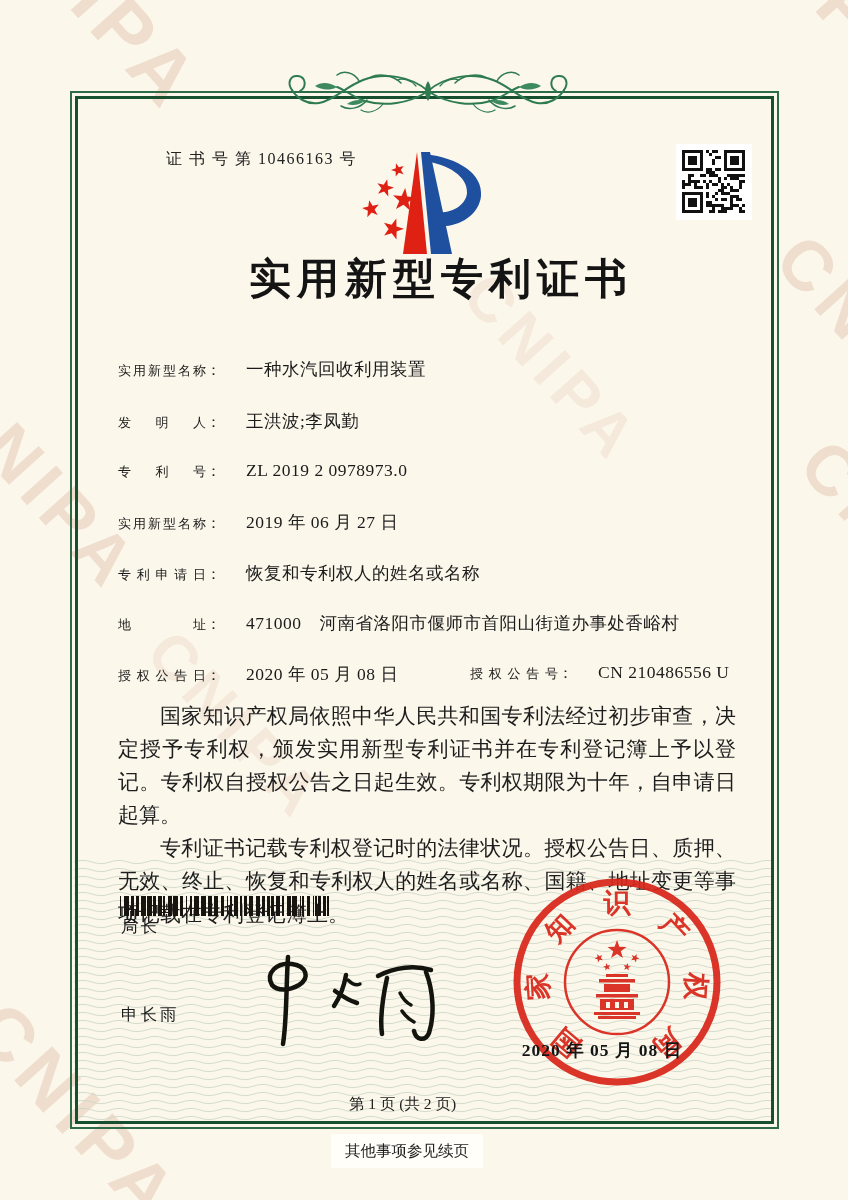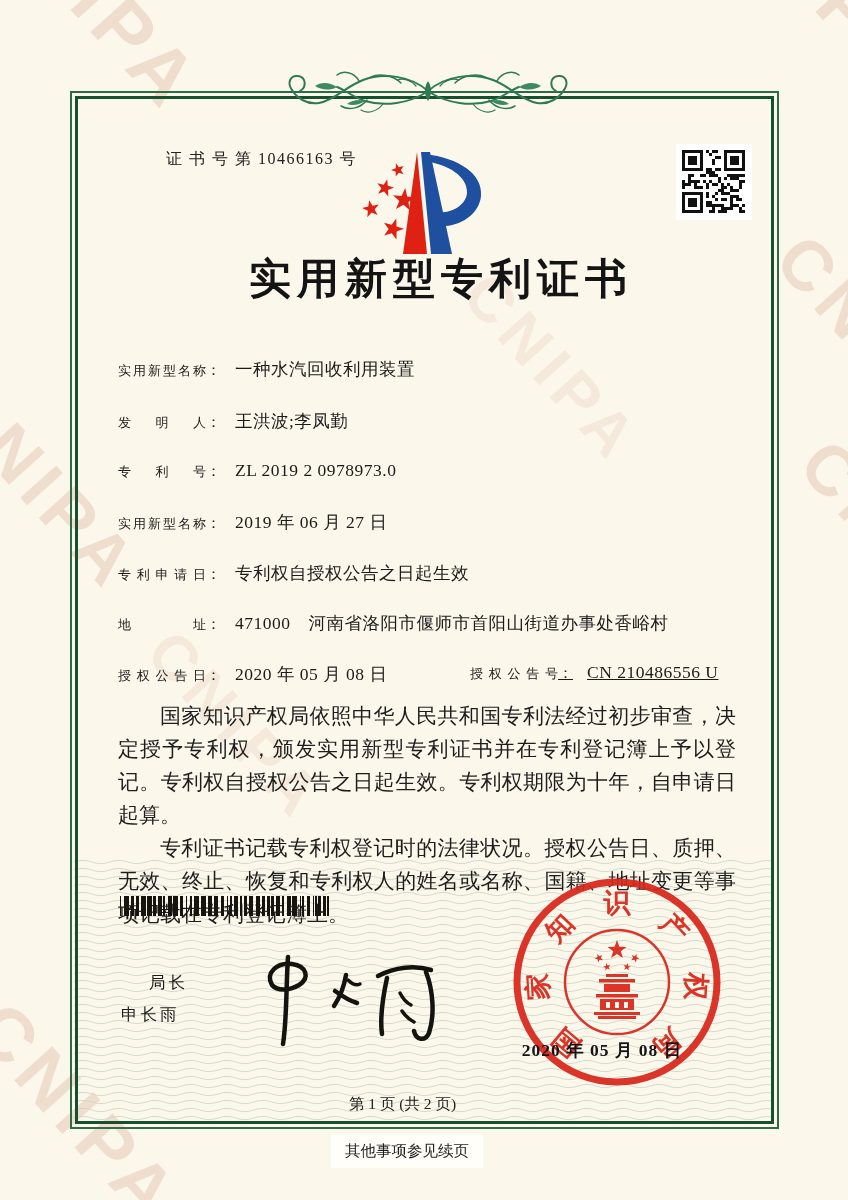--- a/index.html
+++ b/index.html
@@ -43,32 +43,32 @@
     text-align:center; font-size:42px; font-weight:bold;
     letter-spacing:6px; color:#141414;
   }
   
   .field-row { position:absolute; left:118px; width:620px; font-size:17.5px; white-space:nowrap; }
   .flabel {
     display:inline-block; width:88px; font-size:13px;
     text-align:justify; text-align-last:justify; vertical-align:baseline;
   }
   .fcolon { font-size:15px; }
-  .fvalue { margin-left:14px; letter-spacing:0.5px; }
-  .grant-group2 { position:absolute; left:352px; top:0; white-space:nowrap;text-decoration:underline; }
+  .fvalue { margin-left:25px; letter-spacing:0.5px; }
+  .grant-group2 { position:absolute; left:352px; top:0; white-space:nowrap; }
   
   .body-text {
     position:absolute; left:118px; top:700px; width:618px;
     font-size:21px; line-height:33px; text-align:justify; color:#1d1d1d;
   }
   .body-text p { text-indent:2em; margin:0; }
   
   .guilloche { position:absolute; left:74px; top:858px; }
   .barcode { position:absolute; left:120px; top:896px; width:216px; height:20px; }
-  .officer-title { position:absolute; left:121px; top:972px; font-size:16.5px; letter-spacing:3px;margin-left:28px; }
+  .officer-title { position:absolute; left:121px; top:916px; font-size:16.5px; letter-spacing:3px; }
   .officer-name  { position:absolute; left:121px; top:1004px; font-size:16.5px; letter-spacing:3px; }
   .signature { position:absolute; left:250px; top:945px; }
   .seal { position:absolute; left:502px; top:878px; }
   .seal-date {
     position:absolute; left:497px; top:1038px; width:210px; text-align:center;
     font-size:17.5px; letter-spacing:1px; color:#141414; font-weight:bold;
   }
   .page-info {
     position:absolute; left:70px; top:1094px; width:709px;
     text-align:center; padding-right:44px; font-size:15.5px; color:#222;
@@ -298,21 +298,21 @@
 <div class="field-row" style="top:409px">
   <span class="flabel">发明人</span><span class="fcolon">：</span><span class="fvalue">王洪波;李凤勤</span>
 </div>
 <div class="field-row" style="top:460px">
   <span class="flabel">专利号</span><span class="fcolon">：</span><span class="fvalue">ZL 2019 2 0978973.0</span>
 </div>
 <div class="field-row" style="top:510px">
   <span class="flabel">实用新型名称</span><span class="fcolon">：</span><span class="fvalue">2019 年 06 月 27 日</span>
 </div>
 <div class="field-row" style="top:561px">
-  <span class="flabel">专利申请日</span><span class="fcolon">：</span><span class="fvalue">专利权自授权公告之日起生效</span>
+  <span class="flabel">专利申请日</span><span class="fcolon">：</span><span class="fvalue">恢复和专利权人的姓名或名称</span>
 </div>
 <div class="field-row" style="top:611px">
   <span class="flabel">地址</span><span class="fcolon">：</span><span class="fvalue">471000　河南省洛阳市偃师市首阳山街道办事处香峪村</span>
 </div>
 <div class="field-row" style="top:662px">
   <span class="flabel">授权公告日</span><span class="fcolon">：</span><span class="fvalue">2020 年 05 月 08 日</span>
   <span class="grant-group2">
     <span class="flabel">授权公告号</span><span class="fcolon">：</span><span class="fvalue">CN 210486556 U</span>
   </span>
 </div>

